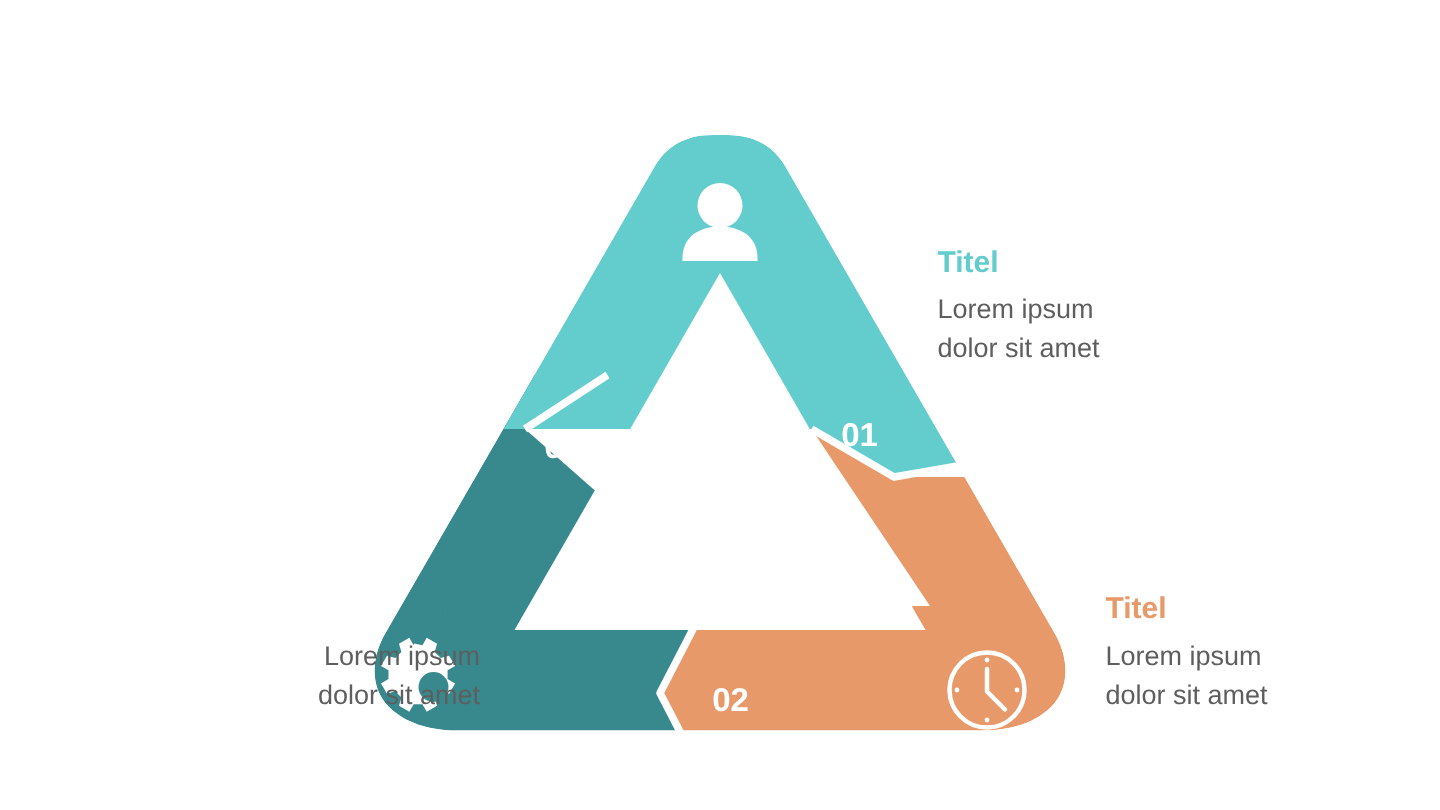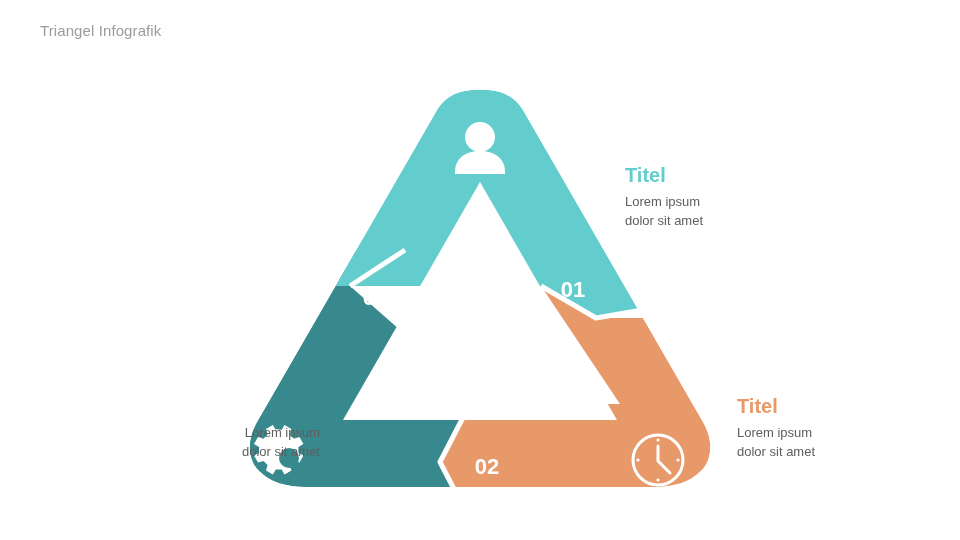--- a/index.html
+++ b/index.html
@@ -57,21 +57,21 @@
     width: 200px;
   }
   .callout .c-title {
     font-size: 20px;
     font-weight: bold;
     line-height: 1.25;
     margin-bottom: 5px;
     white-space: nowrap;
   }
   .callout .c-body {
-    font-size: 13px;
+    font-size: 18px;
     color: #5e5e5e;
     line-height: 1.45;
   }
 
   #callout-01 {
     left: 625px;
     top: 163px;
     text-align: left;
   }
   #callout-02 {
@@ -83,21 +83,20 @@
     left: 120px;
     top: 394px;
     width: 200px;
     text-align: right;
   }
 </style>
 </head>
 <body style="background: rgb(255, 255, 255);">
 
 <div class="header">
-  <div class="kicker">Triangel Infografik</div>
 </div>
 
 <div class="diagram">
   <svg width="960" height="540" viewBox="0 0 960 540" xmlns="http://www.w3.org/2000/svg">
     <defs>
 
       <path id="outerTri" d="
         M 485 90
         C 505 90 516 99 523 110
         L 703 422

